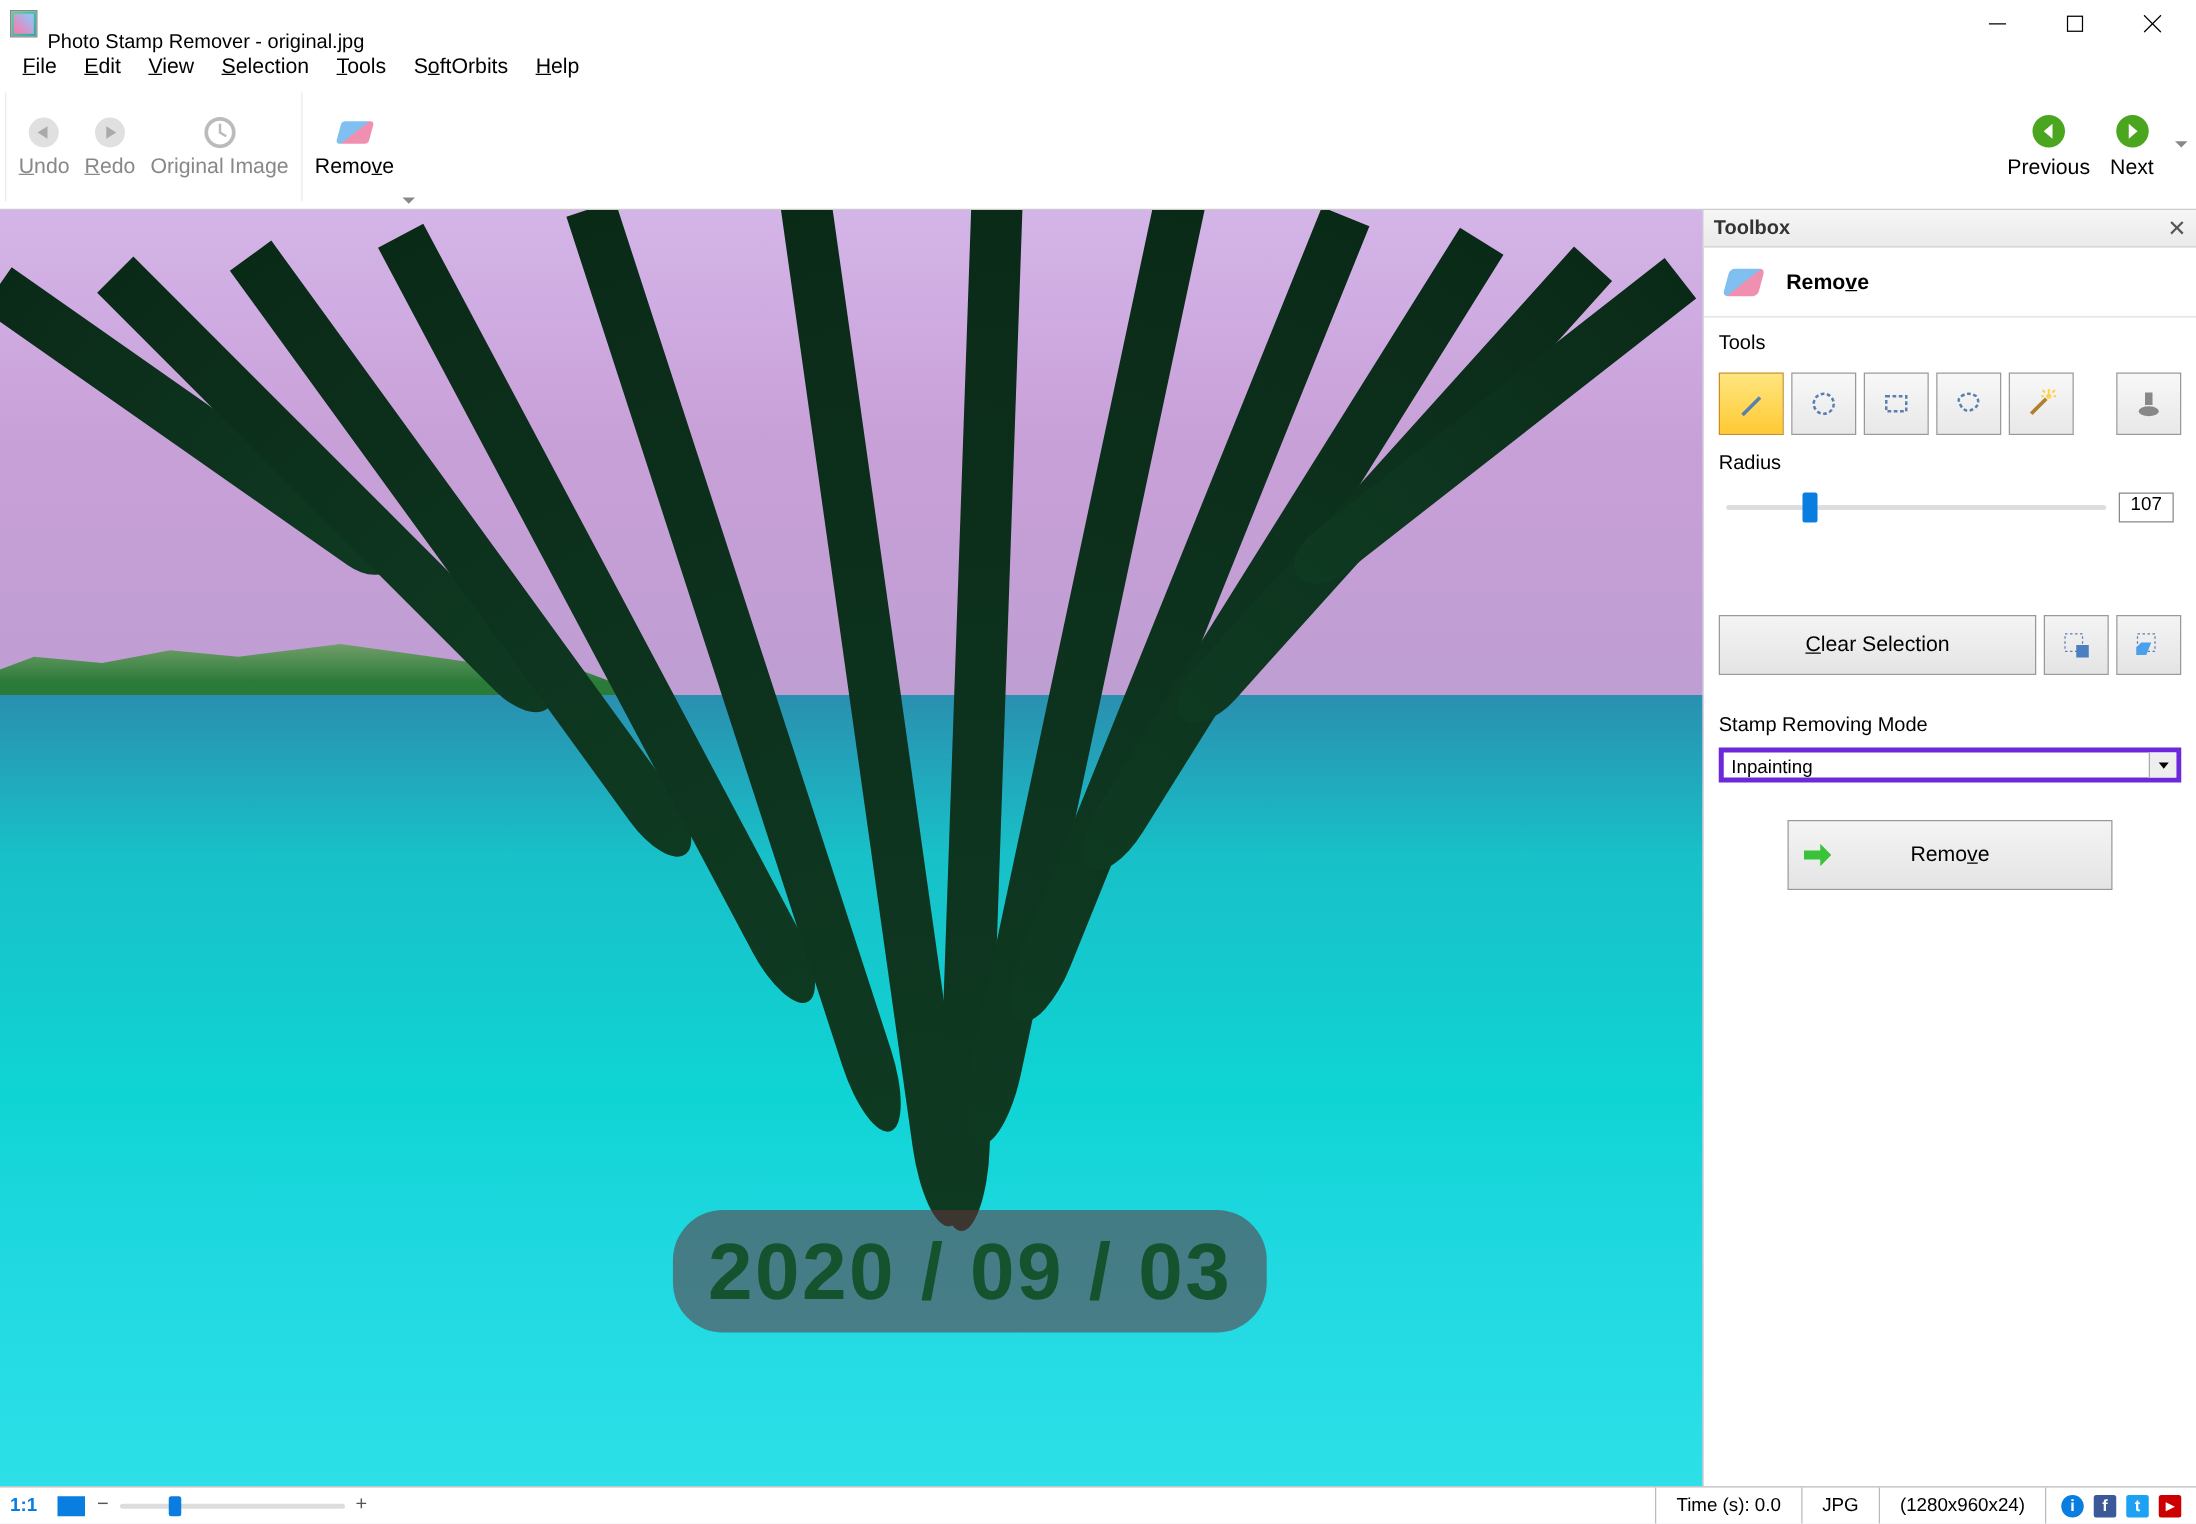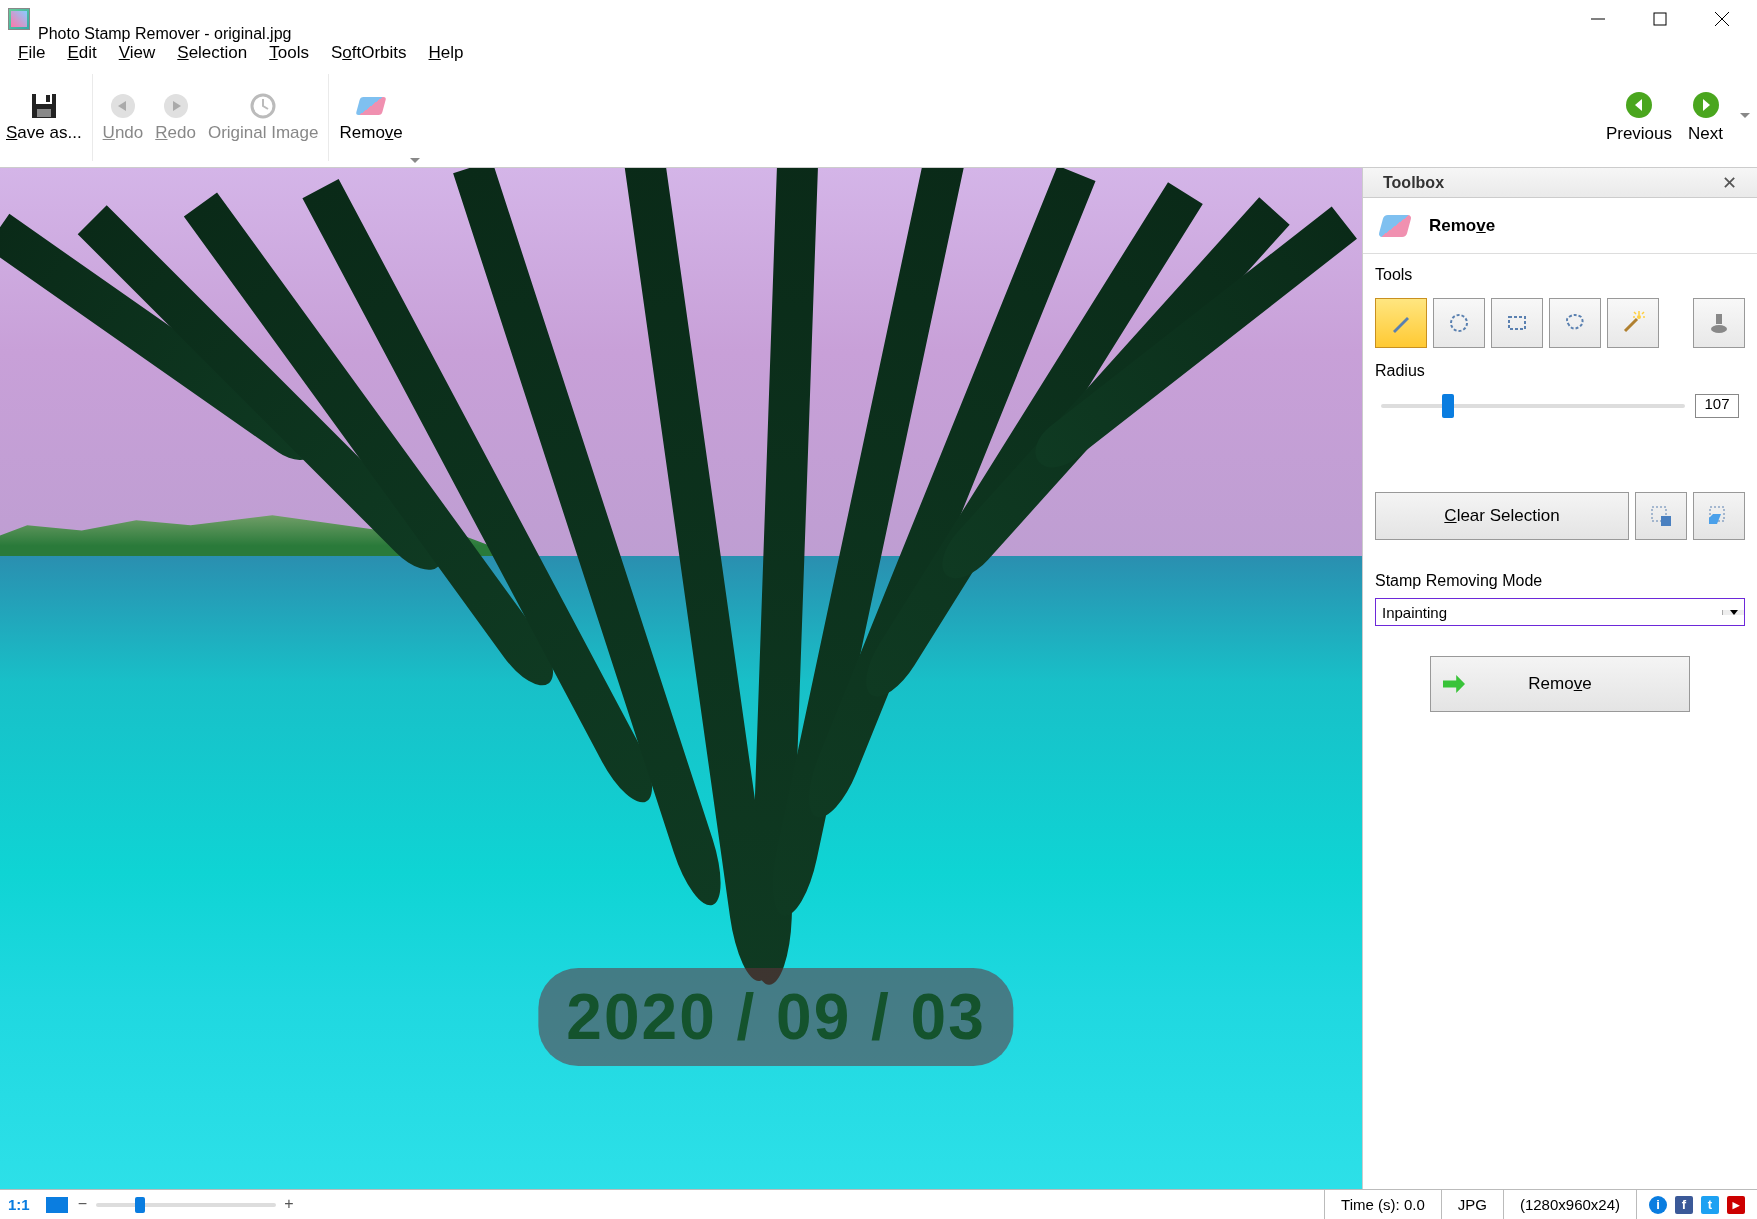--- a/index.html
+++ b/index.html
@@ -40,42 +40,42 @@
 .canvas { flex:1; position:relative; overflow:hidden; background:#c9a8e0; }
 .sky { position:absolute; left:0; top:0; right:0; height:45%; background: linear-gradient(to bottom,#d4b5e8 0%,#c8a0d8 40%,#bb9dd0 100%); }
 .sea { position:absolute; left:0; top:38%; right:0; bottom:0; background: linear-gradient(to bottom,#2a8fb0 0%,#18c0c8 20%,#0fd4d4 50%,#1fd8e0 70%,#2de0e8 100%); }
 .island { position:absolute; left:0; top:33%; width:40%; height:10%; background:linear-gradient(to top,#2a7a3a 60%,#88aa77 100%); clip-path: polygon(0 100%, 0 30%, 5% 20%, 15% 25%, 25% 15%, 35% 20%, 50% 10%, 70% 25%, 85% 30%, 100% 60%, 100% 100%); }
 .island::after { content:""; position:absolute; left:0; top:60%; right:0; bottom:0; background:#d0c590; }
 .frond { position:absolute; background:linear-gradient(to bottom,#0a2a18 0%,#0f3a22 100%); border-radius: 0 0 50% 50% / 0 0 8% 8%; }
 .datestamp { position:absolute; left:50%; bottom:12%; transform:translateX(-30%); font-size:64px; font-weight:bold; color:#14532d; padding:12px 28px; border-radius:40px; background:rgba(100,50,60,0.55); letter-spacing:2px; }
 
 
 .rightpanel { width:395px; border-left:1px solid #ccc; display:flex; flex-direction:column; background:#fff; }
-.panelhead { height:30px; background:linear-gradient(to bottom,#f6f6f6,#eaeaea); border-bottom:1px solid #ccc; display:flex; align-items:center; padding:0 20px; font-size:16px; font-weight:bold; color:#333; }
+.panelhead { height:30px; background:linear-gradient(to bottom,#f6f6f6,#eaeaea); border-bottom:1px solid #ccc; display:flex; align-items:center; padding:0 8px; font-size:16px; font-weight:bold; color:#333; }
 .panelhead .x { margin-left:auto; font-size:18px; font-weight:normal; color:#555; }
 .section-remove { height:56px; display:flex; align-items:center; gap:20px; padding:0 18px; border-bottom:1px solid #ddd; }
 .section-remove .eraser { width:28px; height:22px; background:linear-gradient(135deg,#7fc0f0 50%,#f090b0 50%); transform:skewX(-15deg); border-radius:4px; }
 .section-remove b { font-size:17px; }
 
 .panelbody { padding:12px 12px; display:flex; flex-direction:column; gap:14px; }
 .lbl { font-size:16px; color:#000; }
 .toolgrid { display:flex; gap:6px; }
 .tgbtn { width:52px; height:50px; border:1px solid #999; background:linear-gradient(to bottom,#f8f8f8,#e8e8e8); display:flex; align-items:center; justify-content:center; }
 .tgbtn.active { background:linear-gradient(to bottom,#ffe680,#ffc933); border-color:#c89020; }
 .tgbtn.last { margin-left:auto; }
 .sliderrow { display:flex; align-items:center; gap:10px; padding:0 6px; }
 .slider-track { flex:1; height:4px; background:#ddd; border-radius:2px; position:relative; }
 .slider-thumb { position:absolute; top:-10px; width:12px; height:24px; background:#0a7de0; border-radius:2px; }
 .slider-val { width:44px; height:24px; border:1px solid #888; text-align:center; font-size:15px; }
 
 .rowbtns { display:flex; gap:6px; margin-top:60px; }
 .widebtn { flex:1; height:48px; border:1px solid #999; background:linear-gradient(to bottom,#f4f4f4,#e4e4e4); font-size:17px; display:flex; align-items:center; justify-content:center; }
 .sqbtn { width:52px; height:48px; border:1px solid #999; background:linear-gradient(to bottom,#f4f4f4,#e4e4e4); display:flex; align-items:center; justify-content:center; }
 
-.dropdown { display:flex; border:1px solid #6d28d9; height:28px;align-items:center; }
+.dropdown { display:flex; border:4px solid #6d28d9; height:28px; }
 .dropdown .dv { flex:1; padding:3px 6px; font-size:15px; }
 .dropdown .da { width:22px; background:#eee; border-left:1px solid #aaa; display:flex; align-items:center; justify-content:center; }
 .dropdown .da::after { content:""; width:0;height:0;border-left:4px solid transparent;border-right:4px solid transparent;border-top:5px solid #000; }
 
 .mainremove { margin:30px auto 0; width:260px; height:56px; border:1px solid #999; background:linear-gradient(to bottom,#f4f4f4,#e4e4e4); display:flex; align-items:center; justify-content:center; font-size:17px; gap:30px; position:relative; }
 .mainremove .arrow { width:22px; height:18px; background:#39c339; clip-path:polygon(0 30%,60% 30%,60% 0,100% 50%,60% 100%,60% 70%,0 70%); position:absolute; left:12px; }
 
 
 .statusbar { height:30px; border-top:1px solid #bbb; display:flex; align-items:center; font-size:15px; background:#fff; }
 .statusbar .sbtn { padding:2px 8px; color:#0a7de0; font-weight:bold;text-align:center; }
@@ -120,31 +120,20 @@
   <span><u>F</u>ile</span>
   <span><u>E</u>dit</span>
   <span><u>V</u>iew</span>
   <span><u>S</u>election</span>
   <span><u>T</u>ools</span>
   <span>S<u>o</u>ftOrbits</span>
   <span><u>H</u>elp</span>
 </div>
 
 <div class="toolrow">
-  <div class="tlbtn">
-    <div class="ico">
-        <svg width="26" height="26" viewBox="0 0 26 26">
-          <rect x="1" y="1" width="24" height="24" fill="#222"></rect>
-          <rect x="5" y="1" width="16" height="10" fill="#fff"></rect>
-          <rect x="6" y="16" width="14" height="8" fill="#888"></rect>
-          <rect x="15" y="2" width="4" height="7" fill="#222"></rect>
-        </svg>
-      </div>
-    <span><u>S</u>ave as...</span>
-  </div>
   <div class="tlsep"></div>
   <div class="tlbtn disabled">
     <div class="ico">
         <svg width="26" height="26" viewBox="0 0 26 26">
           <circle cx="13" cy="13" r="12" fill="#e0e0e0"></circle>
           <path d="M16 8 L8 13 L16 18 Z" fill="#aaa"></path>
         </svg>
       </div>
     <span><u>U</u>ndo</span>
   </div>

